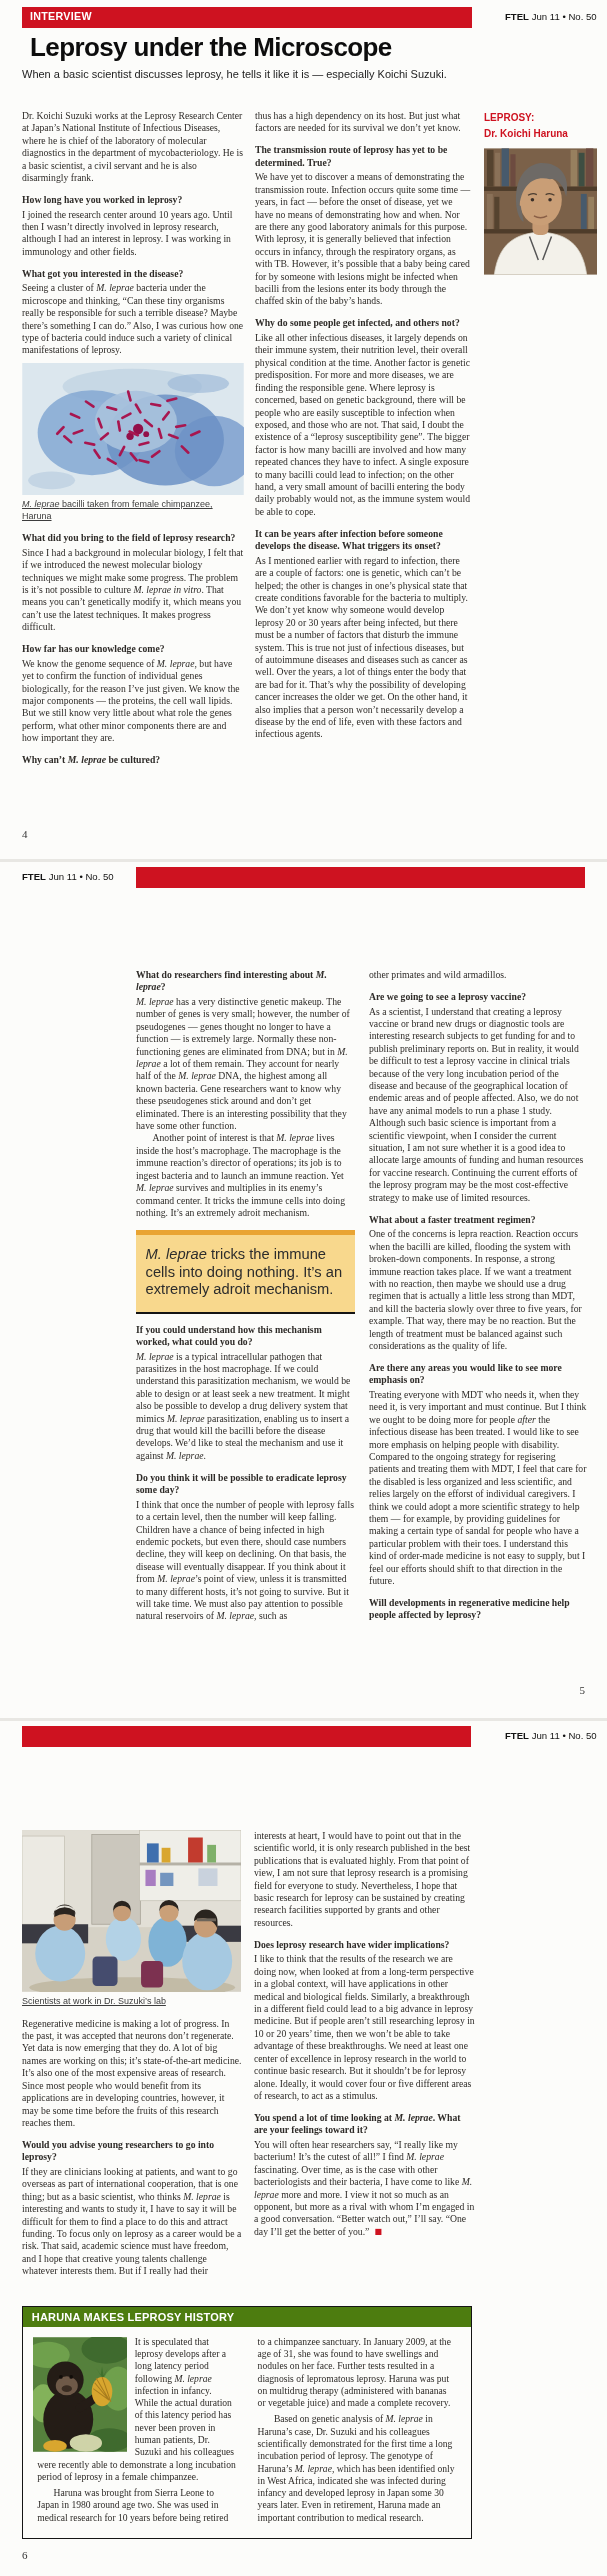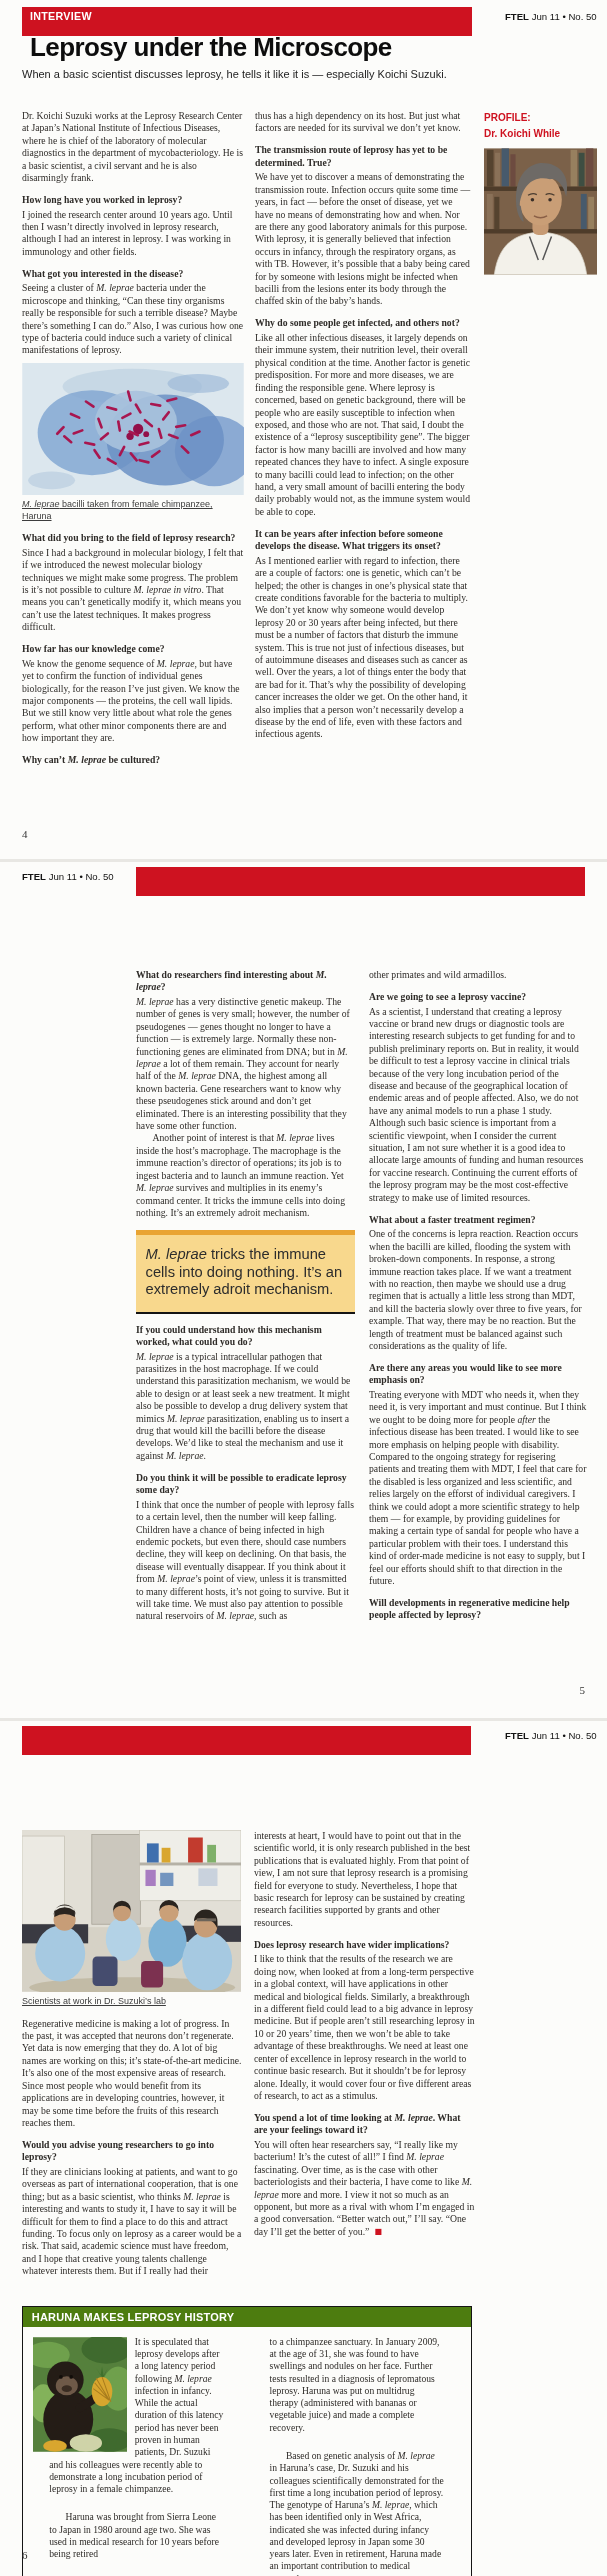--- a/index.html
+++ b/index.html
@@ -2,21 +2,21 @@
 <html style="font-size:11.8px"><head>
 <meta charset="utf-8">
 <style>
   html,body{margin:0;padding:0;background:#ffffff;}
   body{width:607px;}
   .page{position:relative;width:607px;height:859px;background:#fcfcfa;overflow:hidden;
         box-sizing:border-box;font-family:"Liberation Serif",serif;color:#2e2b28;}
   .page + .page{border-top:3.7px solid #e8e7e3;}
 
   
-  .redbar{position:absolute;background:#ce1220;height:29px;}
+  .redbar{position:absolute;background:#ce1220;height:21px;}
   .kicker{display:block;color:#ffffff;font-family:"Liberation Sans",sans-serif;
           font-weight:bold;font-size:10.7px;line-height:19px;padding-left:8px;letter-spacing:0.3px;}
   .issue{position:absolute;font-family:"Liberation Sans",sans-serif;font-size:9.6px;color:#141414;white-space:nowrap;}
   .issue b{font-weight:bold;}
   .title{position:absolute;left:22px;top:23.5px;margin:8px;font-family:"Liberation Sans",sans-serif;
          font-weight:bold;font-size:26px;letter-spacing:-0.6px;color:#0d0d0d;}
   .subtitle{position:absolute;left:22px;top:68px;font-family:"Liberation Sans",sans-serif;
             font-size:11px;color:#1d1d1d;}
 
   
@@ -39,21 +39,21 @@
   .profile svg{display:block;margin-top:5.9px;}
   .pcap{font-size:9px;line-height:1.4;margin-top:5.9px;color:#1f1f1f;}
 
   .pagenum{position:absolute;font-size:11px;color:#333;}
 
   .sidebar{position:absolute;left:22px;top:585px;width:450px;border:1.5px solid #151515;background:#fcfcfa;box-sizing:border-box;}
   .sb-title{background:#4d7c0f;color:#ffffff;font-family:"Liberation Sans",sans-serif;font-weight:bold;
             font-size:11px;padding:3.7px 8.8px 4.4px;letter-spacing:0.2px;}
   .sb-body{display:flex;gap:13.2px;padding:8.8px 10.3px 10.3px;font-size:9.6px;line-height:1.28;}
   .sb-col{flex:1;}
-  .sb-col p{margin:16px;}
+  .sb-col p{margin:4px;}
   .sb-col p.pi{text-indent:1.7em;}
   .chimp{float:left;margin:1.5px 7.4px 2.2px 0;}
 
   .endsq{color:#ce1220;font-family:"DejaVu Sans",sans-serif;font-size:8px;margin-left:5.2px;vertical-align:0.7px;}
 </style>
 </head>
 <body>
 
 <section class="page">
   <div class="redbar" style="left:22px;top:7.4px;width:450px;">
@@ -140,22 +140,22 @@
         <p class="blk q">The transmission route of leprosy has yet to be determined. True?</p>
         <p class="blk p">We have yet to discover a means of demonstrating the transmission route. Infection occurs quite some time — years, in fact — before the onset of disease, yet we have no means of demonstrating how and when. Nor are there any good laboratory animals for this purpose. With leprosy, it is generally believed that infection occurs in infancy, through the respiratory organs, as with TB. However, it’s possible that a baby being cared for by someone with lesions might be infected when bacilli from the lesions enter its body through the chaffed skin of the baby’s hands.</p>
         <p class="blk q">Why do some people get infected, and others not?</p>
         <p class="blk p">Like all other infectious diseases, it largely depends on their immune system, their nutrition level, their overall physical condition at the time. Another factor is genetic predisposition. For more and more diseases, we are finding the responsible gene. Where leprosy is concerned, based on genetic background, there will be people who are easily susceptible to infection when exposed, and those who are not. That said, I doubt the existence of a “leprosy susceptibility gene”. The bigger factor is how many bacilli are involved and how many repeated chances they have to infect. A single exposure to many bacilli could lead to infection; on the other hand, a very small amount of bacilli entering the body daily probably would not, as the immune system would be able to cope.</p>
         <p class="blk q">It can be years after infection before someone develops the disease. What triggers its onset?</p>
         <p class="blk p">As I mentioned earlier with regard to infection, there are a couple of factors: one is genetic, which can’t be helped; the other is changes in one’s physical state that create conditions favorable for the bacteria to multiply. We don’t yet know why someone would develop leprosy 20 or 30 years after being infected, but there must be a number of factors that disturb the immune system. This is true not just of infectious diseases, but of autoimmune diseases and diseases such as cancer as well. Over the years, a lot of things enter the body that are bad for it. That’s why the possibility of developing cancer increases the older we get. On the other hand, it also implies that a person won’t necessarily develop a disease by the end of life, even with these factors and infectious agents.</p>
       </div>
   </div>
 
   <aside class="profile">
-    <div class="plabel">PROFILE:</div>
-    <div class="plabel">Dr. Koichi While</div>
+    <div class="plabel">LEPROSY:</div>
+    <div class="plabel">Dr. Koichi Haruna</div>
     <svg width="113" height="127" viewBox="0 0 154 172" role="img">
       <rect width="154" height="172" fill="#7b6149"></rect>
       <g>
         <rect x="4" y="2" width="9" height="50" fill="#55432f"></rect>
           <rect x="15" y="6" width="7" height="46" fill="#8a7158"></rect>
         <rect x="24" y="0" width="10" height="52" fill="#475a6c"></rect>
           <rect x="36" y="8" width="7" height="44" fill="#6d4b40"></rect>
         <rect x="118" y="2" width="9" height="50" fill="#97805f"></rect>
           <rect x="129" y="6" width="8" height="46" fill="#3e4e42"></rect>
         <rect x="139" y="0" width="10" height="52" fill="#6d4b40"></rect>

